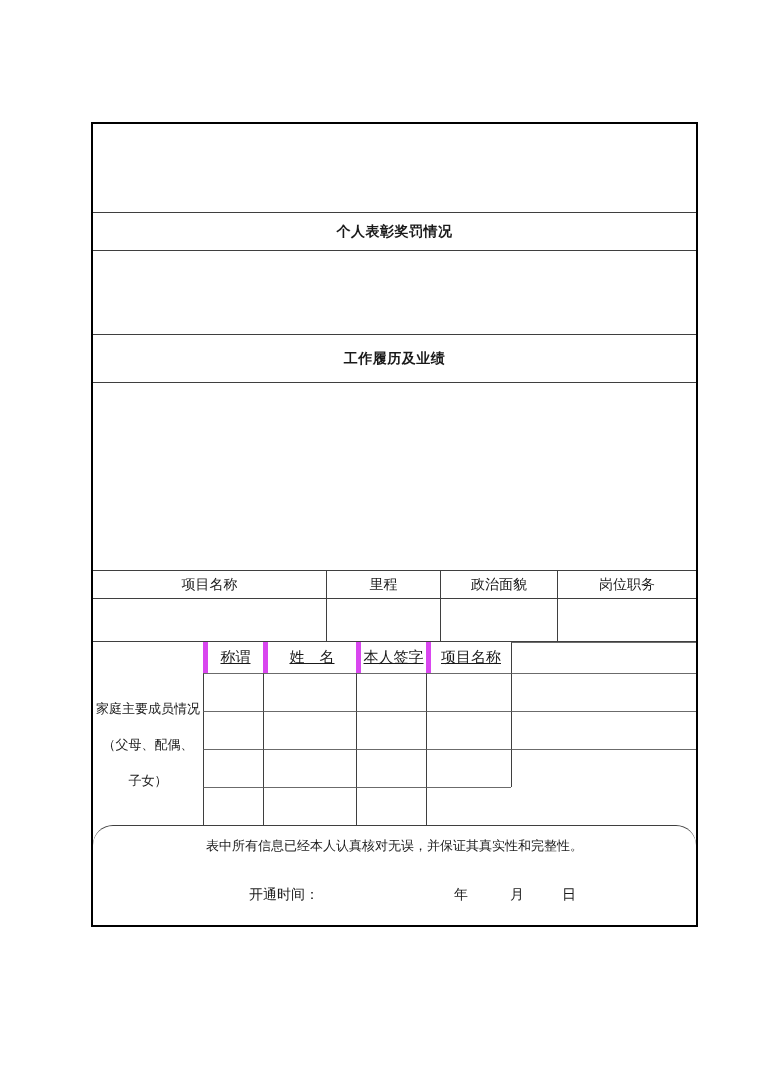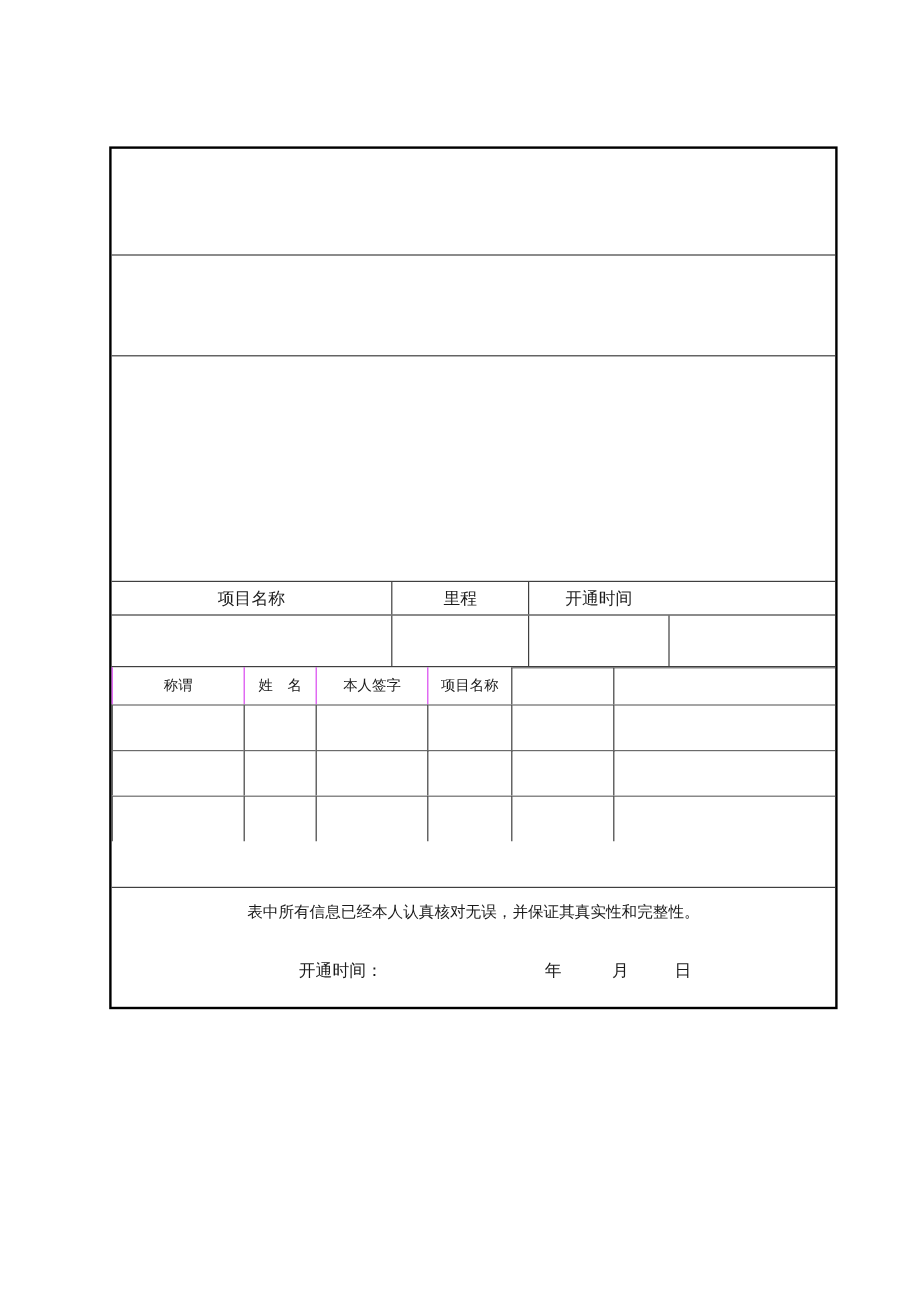--- a/index.html
+++ b/index.html
@@ -42,66 +42,75 @@
     grid-template-columns: 110px 60px 93px 70px 85px 1fr;
     grid-template-rows: 31px 38px 38px 38px 38px;
   }
   .family-label {
     grid-row: 1 / span 5; grid-column: 1;
     display: flex; flex-direction: column; justify-content: center; align-items: center;
     padding-top: 22px;
     font-size: 13px; line-height: 36px; text-align: center;
   }
   .family-grid > .fh {
-    border-left: 1px solid #d946ef;
+    border-left: 5px solid #d946ef;
     display: flex; align-items: center; justify-content: center;
-    font-size: 12px;
+    font-size: 15px;
+    text-decoration: underline;
   }
   .family-grid > .fc {
     border-left: 1px solid #3f3f3f;
     border-top: 1px solid #6b6b6b;
   }
 
   
-  .decl { height: 100px; position: relative; font-size: 14px; }
+  .decl { height: 100px; position: relative; font-size: 14px; border-radius: 20px; }
   .decl-statement { position: absolute; top: 11px; left: 0; width: 100%; text-align: center; font-size: 13px; }
   .decl-sign  { position: absolute; top: 60px; left: 156px; }
   .decl-year  { position: absolute; top: 60px; left: 361px; }
   .decl-month { position: absolute; top: 60px; left: 417px; }
   .decl-day   { position: absolute; top: 60px; left: 469px; }
 </style>
 </head>
 <body>
 
 <div class="page">
   <div class="form-table">
 
     <div class="row h-top"></div>
 
+    <div class="row h-awards-hdr center-row sec-header">个人表彰奖罚情况</div>
 
     <div class="row h-awards-body"></div>
 
+    <div class="row h-work-hdr center-row sec-header">工作履历及业绩</div>
 
     <div class="row h-work-body"></div>
 
 
     <div class="row project-grid proj-hdr">
       <div>项目名称</div>
       <div>里程</div>
-      <div>开通时间</div>
+      <div>政治面貌</div>
+      <div>岗位职务</div>
     </div>
 
     <div class="row project-grid proj-data">
       <div></div>
       <div></div>
       <div></div>
       <div></div>
     </div>
 
     <div class="row family-grid">
+      <div class="family-label">
+        <div>家庭主要成员情况</div>
+        <div>（父母、配偶、</div>
+        <div>子女）</div>
+      </div>
 
       <div class="fh">称谓</div>
       <div class="fh">姓　名</div>
       <div class="fh">本人签字</div>
       <div class="fh">项目名称</div>
 
       <div class="fc"></div>
       <div class="fc"></div>
       <div class="fc"></div>
       <div class="fc"></div>

